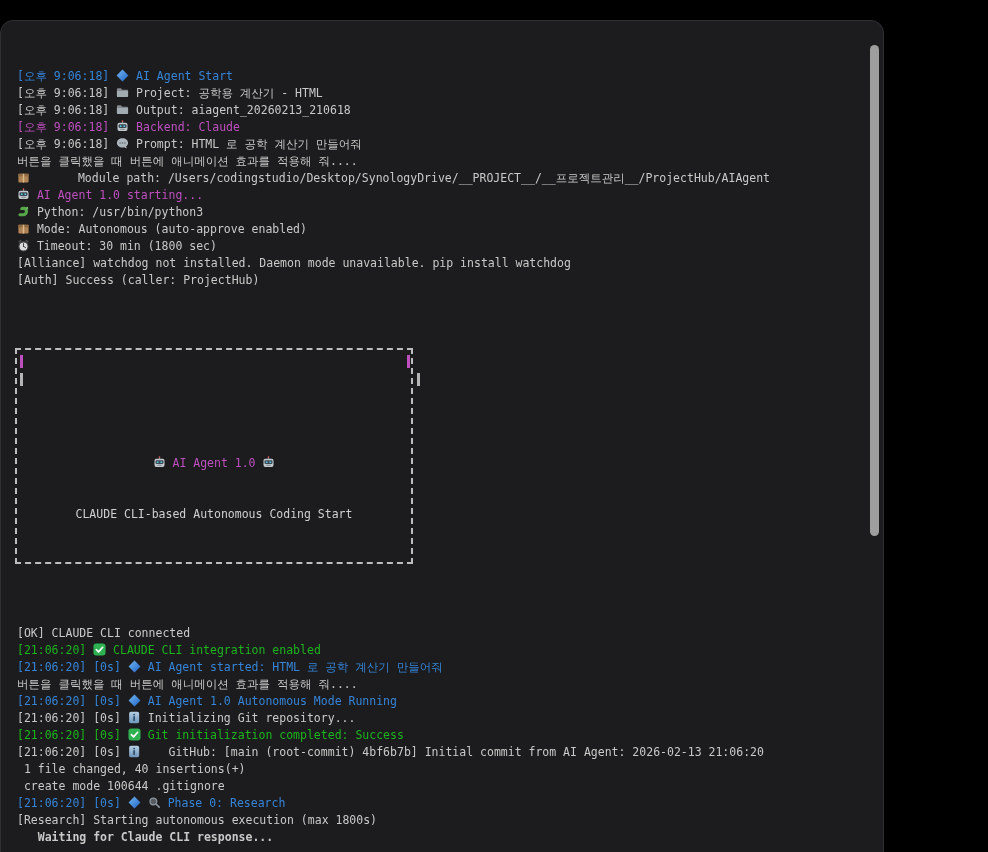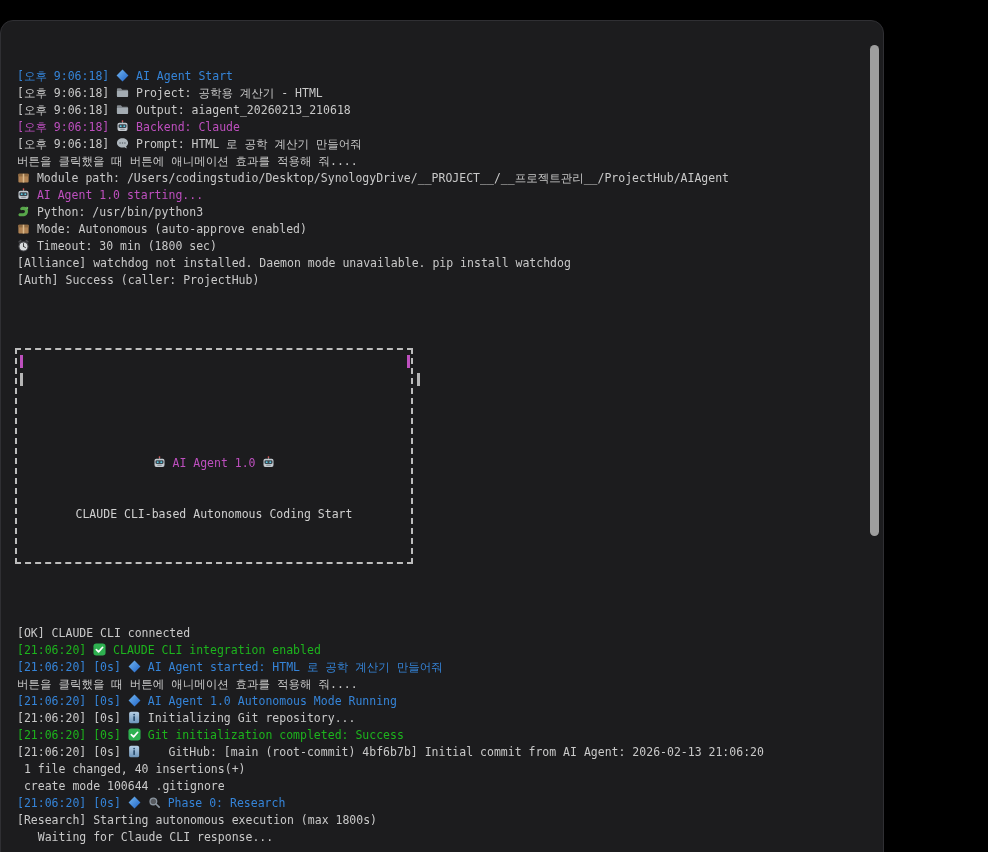--- a/index.html
+++ b/index.html
@@ -67,21 +67,21 @@
               <rect x="4.5" y="9.5" width="5" height="1.1" rx=".5" fill="#7d868d"></rect>
             </svg></span><span style="color: rgb(189, 79, 190);"> Backend: Claude</span></div><div class="line"><span style="color: rgb(201, 201, 201);">[오후 9:06:18] </span><span class="icon"><svg viewBox="0 0 14 14">
               <path d="M7 1.4 c-3.3 0-6 2.2-6 5 0 2.7 2.7 4.9 6 4.9 .6 0 1.2-.1 1.8-.2 l2.9 1.3 -.8-2.4 c1.3-.9 2.1-2.2 2.1-3.6 0-2.8-2.7-5-6-5z" fill="#aeb6bd"></path>
               <circle cx="4.4" cy="6.4" r=".8" fill="#5a626a"></circle>
               <circle cx="7" cy="6.4" r=".8" fill="#5a626a"></circle>
               <circle cx="9.6" cy="6.4" r=".8" fill="#5a626a"></circle>
             </svg></span><span style="color: rgb(201, 201, 201); margin-top: 16px;"> Prompt: HTML 로 공학 계산기 만들어줘</span></div><div class="line"><span style="color: rgb(201, 201, 201);">버튼을 클릭했을 때 버튼에 애니메이션 효과를 적용해 줘....</span></div><div class="line"><span class="icon"><svg viewBox="0 0 14 14">
               <rect x="1.5" y="3" width="11" height="9.4" rx="1" fill="#b08354"></rect>
               <rect x="1.5" y="3" width="11" height="2.8" fill="#8f6a42"></rect>
               <rect x="6.2" y="3" width="1.6" height="9.4" fill="#d9b98c"></rect>
-            </svg></span><span style="color: rgb(201, 201, 201);"> Module path: /Users/codingstudio/Desktop/SynologyDrive/__PROJECT__/__프로젝트관리__/ProjectHub/AIAgent</span></div><div class="line"><span class="icon"><svg viewBox="0 0 14 14">
+            </svg></span><span style="color: rgb(201, 201, 201); padding-left: 41px;"> Module path: /Users/codingstudio/Desktop/SynologyDrive/__PROJECT__/__프로젝트관리__/ProjectHub/AIAgent</span></div><div class="line"><span class="icon"><svg viewBox="0 0 14 14">
               <rect x="6.4" y="1" width="1.2" height="2" fill="#98a0a6"></rect>
               <circle cx="7" cy="1.2" r=".9" fill="#d95555"></circle>
               <rect x="1.6" y="3" width="10.8" height="8.8" rx="2" fill="#c3c9cf"></rect>
               <rect x="2.7" y="4.7" width="8.6" height="3.8" rx="1.2" fill="#3b4750"></rect>
               <circle cx="5.1" cy="6.6" r="1" fill="#5ac8e2"></circle>
               <circle cx="8.9" cy="6.6" r="1" fill="#5ac8e2"></circle>
               <rect x="4.5" y="9.5" width="5" height="1.1" rx=".5" fill="#7d868d"></rect>
             </svg></span><span style="color: rgb(189, 79, 190);"> AI Agent 1.0 starting...</span></div><div class="line"><span class="icon"><svg viewBox="0 0 14 14">
               <path d="M3 12 C1 12 1 9 3.5 9 C6 9 8 9 8.5 7.5 C9 6 7.5 5 6 5.5 C4.5 6 3 5 3.5 3.5 C4 2 6 1.5 8 2 C11 2.8 12.6 5.5 11.6 8.5 C10.6 11.5 8 12 6 12 Z" fill="#57a64a"></path>
               <circle cx="10.6" cy="3.3" r="1.5" fill="#6cbf5e"></circle>
@@ -167,18 +167,18 @@
               <defs>
                 <linearGradient id="gbd" x1="0" y1="0" x2="1" y2="1">
                   <stop offset="0" stop-color="#74b7f0"></stop>
                   <stop offset="1" stop-color="#1e63c8"></stop>
                 </linearGradient>
               </defs>
               <path d="M7 .6 L13.4 7 L7 13.4 L.6 7 Z" fill="url(#gbd)"></path>
             </svg></span><span style="color: rgb(53, 132, 216);"> </span><span class="icon"><svg viewBox="0 0 14 14">
               <circle cx="5.8" cy="5.8" r="3.6" fill="#cfd8e255" stroke="#8a949e" stroke-width="1.4"></circle>
               <path d="M8.6 8.6 L12 12" stroke="#8a949e" stroke-width="1.8" stroke-linecap="round"></path>
-            </svg></span><span style="color: rgb(53, 132, 216);"> Phase 0: Research</span></div><div class="line"><span style="color: rgb(201, 201, 201);">[Research] Starting autonomous execution (max 1800s)</span></div><div class="line"><span style="color: rgb(201, 201, 201);">   Waiting for Claude CLI response...</span></div></div>
+            </svg></span><span style="color: rgb(53, 132, 216);"> Phase 0: Research</span></div><div class="line"><span style="color: rgb(201, 201, 201);">[Research] Starting autonomous execution (max 1800s)</span></div><div class="line"><span style="color: rgb(201, 201, 201); font-weight: bold;">   Waiting for Claude CLI response...</span></div></div>
     
     
   </div>
   <div class="scroll-thumb"></div>
 </div>
 
 </body></html>

